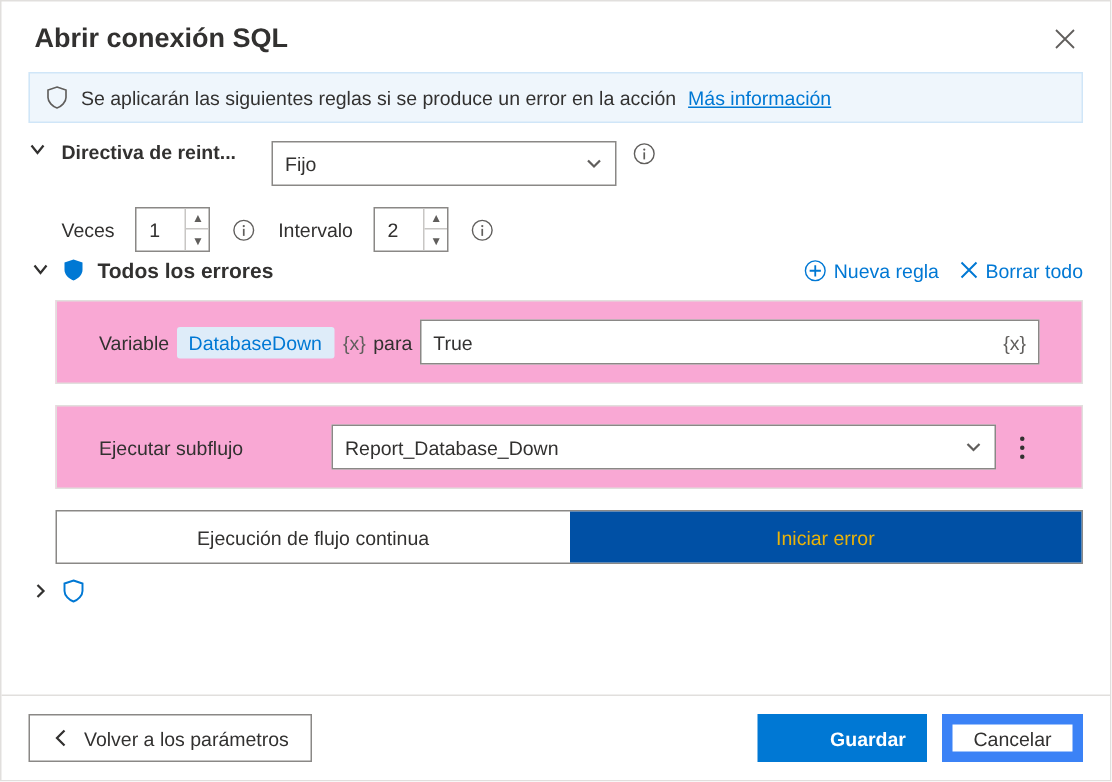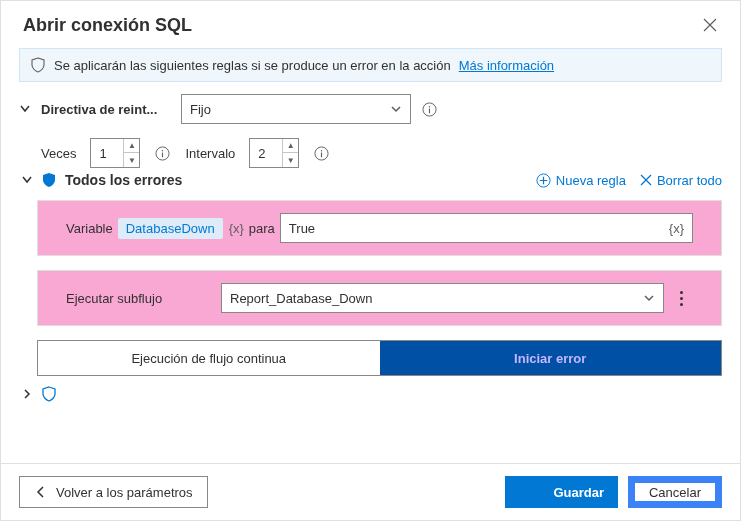--- a/index.html
+++ b/index.html
@@ -1,24 +1,24 @@
 <!DOCTYPE html>
 <html><head>
 <meta charset="utf-8">
 <style>
   * { box-sizing: border-box; font-family: "Segoe UI", Arial, sans-serif; }
   body { margin: 0; background: #fff; width: 741px; height: 521px; position: relative; overflow: hidden; font-size: 13px; color: #323130; }
   .dialog { position: absolute; inset: 0; border: 1px solid #e1dfdd; display: flex; flex-direction: column; }
-  .header { display: flex; align-items: flex-start; justify-content: space-between; padding: 14px 20px 12px 22px; }
+  .header { display: flex; align-items: flex-end; justify-content: space-between; padding: 14px 20px 12px 22px; }
   .header h1 { font-size: 18px; font-weight: 600; margin: 0; }
   .close-btn { width: 20px; height: 20px; display: flex; align-items: center; justify-content: center; cursor: pointer; color: #605e5c; }
   .info-bar { background: #eff6fc; border: 1px solid #d0e6f8; margin: 0 18px 12px 18px; padding: 8px 10px; display: flex; align-items: center; gap: 8px; font-size: 13px; color: #323130; }
   .info-bar a { color: #0078d4; text-decoration: underline; cursor: pointer; }
   .body { flex: 1; overflow: hidden; padding: 0 18px; }
-  .row { display: flex; align-items: center; gap: 10px; margin-bottom: 14px; }
+  .row { display: flex; align-items: flex-start; gap: 10px; margin-bottom: 14px; }
   .chev { width: 12px; height: 12px; transform: rotate(90deg); color: #323130; cursor: pointer; }
   .label-dir { font-weight: 600; width: 130px; white-space: nowrap; overflow: hidden; text-overflow: ellipsis; }
   .select { border: 1px solid #8a8886; height: 30px; display: flex; align-items: center; justify-content: space-between; padding: 0 8px; font-size: 13px; cursor: pointer; background: #fff; }
   .select .caret { color: #605e5c; }
   .info-icon { color: #605e5c; width: 16px; height: 16px; display:flex; align-items:center; justify-content:center; }
   .counts { display: flex; align-items: center; gap: 15px; padding-left: 22px; margin-bottom: 4px; }
   .count-grp { display: flex; align-items: center; gap: 14px; }
   .num-input { border: 1px solid #8a8886; width: 50px; height: 30px; display: flex; align-items: center; }
   .num-input span.val { flex: 1; text-align: left; padding-left: 8px; }
   .spinners { width: 16px; display: flex; flex-direction: column; border-left: 1px solid #c8c6c4; }
@@ -32,21 +32,21 @@
   .link-btn { display: flex; align-items: center; gap: 5px; color: #0078d4; cursor: pointer; font-size: 13px; }
   .card { border: 1px solid #e1dfdd; background: #f9a8d4; padding: 12px 28px; margin: 0 0 14px 18px; display: flex; align-items: center; gap: 5px; }
   .var-chip { background: #deecf9; color: #0078d4; border-radius: 2px; padding: 3px 8px; font-size: 13px; }
   .var-slot { display:flex; align-items:center; gap:6px; }
   .fx { color: #605e5c; font-size: 13px; }
   .text-input { flex: 1; border: 1px solid #8a8886; height: 30px; display: flex; align-items: center; justify-content: space-between; padding: 0 8px; background: #fff; }
   .menu-btn { width: 24px; display:flex; flex-direction:column; align-items:center; justify-content:center; gap:3px; cursor:pointer; }
   .dot { width: 3px; height: 3px; background: #323130; border-radius: 50%; }
   .button-row { display: flex; margin: 0 0 8px 18px; border: 1px solid #8a8886; height: 36px; }
   .btn-half { flex: 1; display: flex; align-items: center; justify-content: center; font-size: 13px; cursor: pointer; }
-  .btn-half.selected { background: #0050a5; color: #c4b5fd; font-weight: 700; }
+  .btn-half.selected { background: #0050a5; color: #eab308; font-weight: 400; }
   .truncated-next { display:flex; align-items:center; gap:8px; padding-left:2px; margin-top:10px; color:#323130;}
   .footer { border-top: 1px solid #e1dfdd; padding: 12px 18px; display: flex; align-items: center; justify-content: space-between; }
   .btn { height: 32px; padding: 0 14px; display: flex; align-items: center; justify-content: center; cursor: pointer; font-size: 13px; }
   .btn-outline { border: 1px solid #8a8886; background: #fff; gap: 8px; }
   .btn-primary { background: #0078d4; color: #fff; min-width: 90px; font-weight: 600; padding-left: 48px; }
   .btn-default { border: 7px solid #3b82f6; background: #fff; min-width: 90px; }
   .footer-right { display: flex; gap: 10px; }
   svg { display: block; }
 </style>
 </head>

